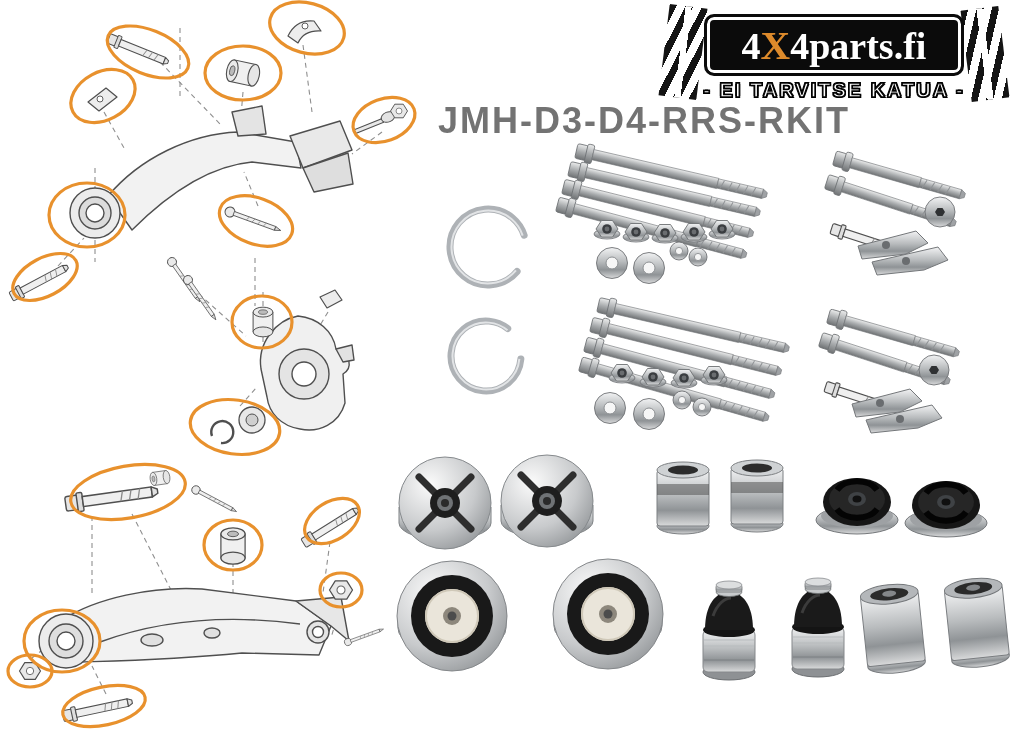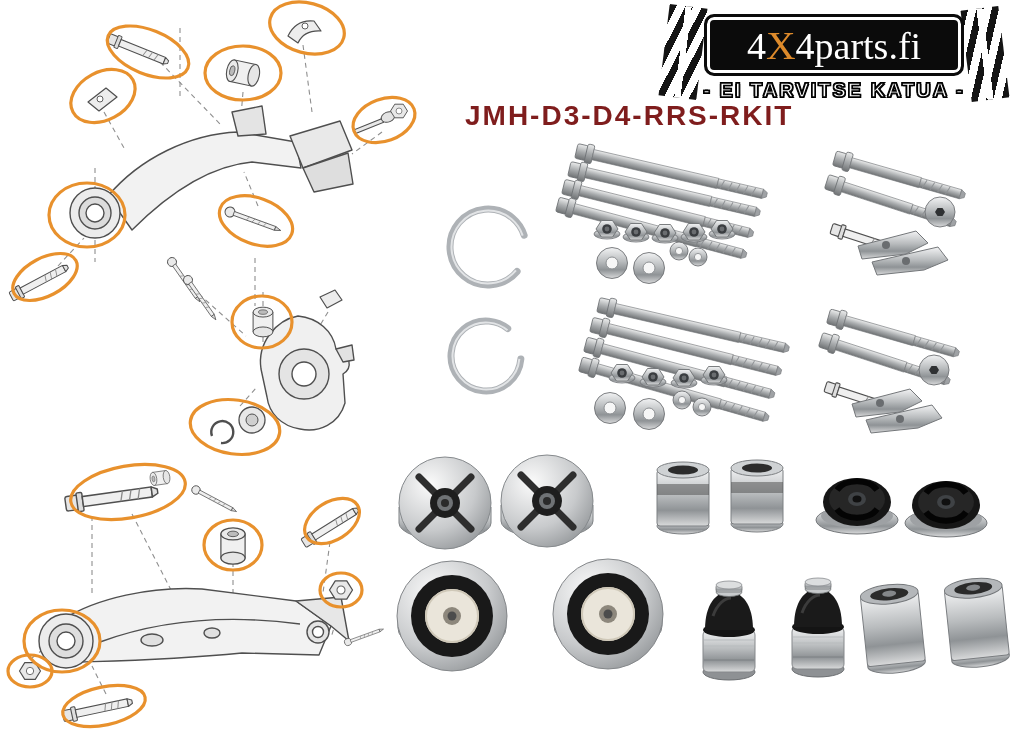--- a/index.html
+++ b/index.html
@@ -7,21 +7,21 @@
   .stage { position:relative; width:1024px; height:738px; overflow:hidden; background:#fff; }
   svg.art { position:absolute; left:0; top:0; z-index:1; }
 
   .logo-box {
     position:absolute; left:704px; top:14px; width:260px; height:62px;
     background:#0b0b0b; border:3px solid #0b0b0b; border-radius:10px;
     box-shadow: inset 0 0 0 3px #fff;
     display:flex; align-items:center; justify-content:center; z-index:3;
   }
   .logo-text {
-    font-family:"Liberation Serif", serif; font-weight:400; font-size:38px;
+    font-family:"Liberation Serif", serif; font-weight:700; font-size:38px;
     color:#fff; line-height:1; white-space:nowrap; letter-spacing:0;
   }
   .logo-text .x { color:#DD8A2B; font-size:41px; }
 
   .tagline {
     position:absolute; left:694px; top:79px; width:280px; text-align:center; z-index:3;
     font-weight:700; font-size:20px; letter-spacing:2px; color:#fff;
     -webkit-text-stroke:1.3px #000;
     text-shadow: 1px 1px 0 #000, -1px -1px 0 #000, 1px -1px 0 #000, -1px 1px 0 #000;
     white-space:nowrap;
@@ -30,22 +30,22 @@
   .tread {
     position:absolute; width:38px; height:92px; z-index:2;
     background-image:
       linear-gradient(90deg, rgba(255,255,255,0) 0 42%, #fff 42% 58%, rgba(255,255,255,0) 58% 100%),
       repeating-linear-gradient(110deg, #141414 0 7px, rgba(255,255,255,0) 7px 15px);
   }
   .tread-left  { left:664px; top:6px;  transform:rotate(7deg); }
   .tread-right { left:966px; top:8px;  transform:rotate(-7deg); }
 
   .title {
-    position:absolute; left:465px; top:100px; z-index:3;
-    font-size:28px; font-weight:700; color:#7f1d1d; letter-spacing:2px; white-space:nowrap;
+    position:absolute; left:438px; top:100px; z-index:3;
+    font-size:36px; font-weight:700; color:#737373; letter-spacing:2px; white-space:nowrap;
   }
 </style>
 </head>
 <body>
 
 <div class="stage">
 
   <svg class="art" width="1024" height="738" viewBox="0 0 1024 738">
     <defs>
       <linearGradient id="gSilverV" x1="0" y1="0" x2="0" y2="1">

